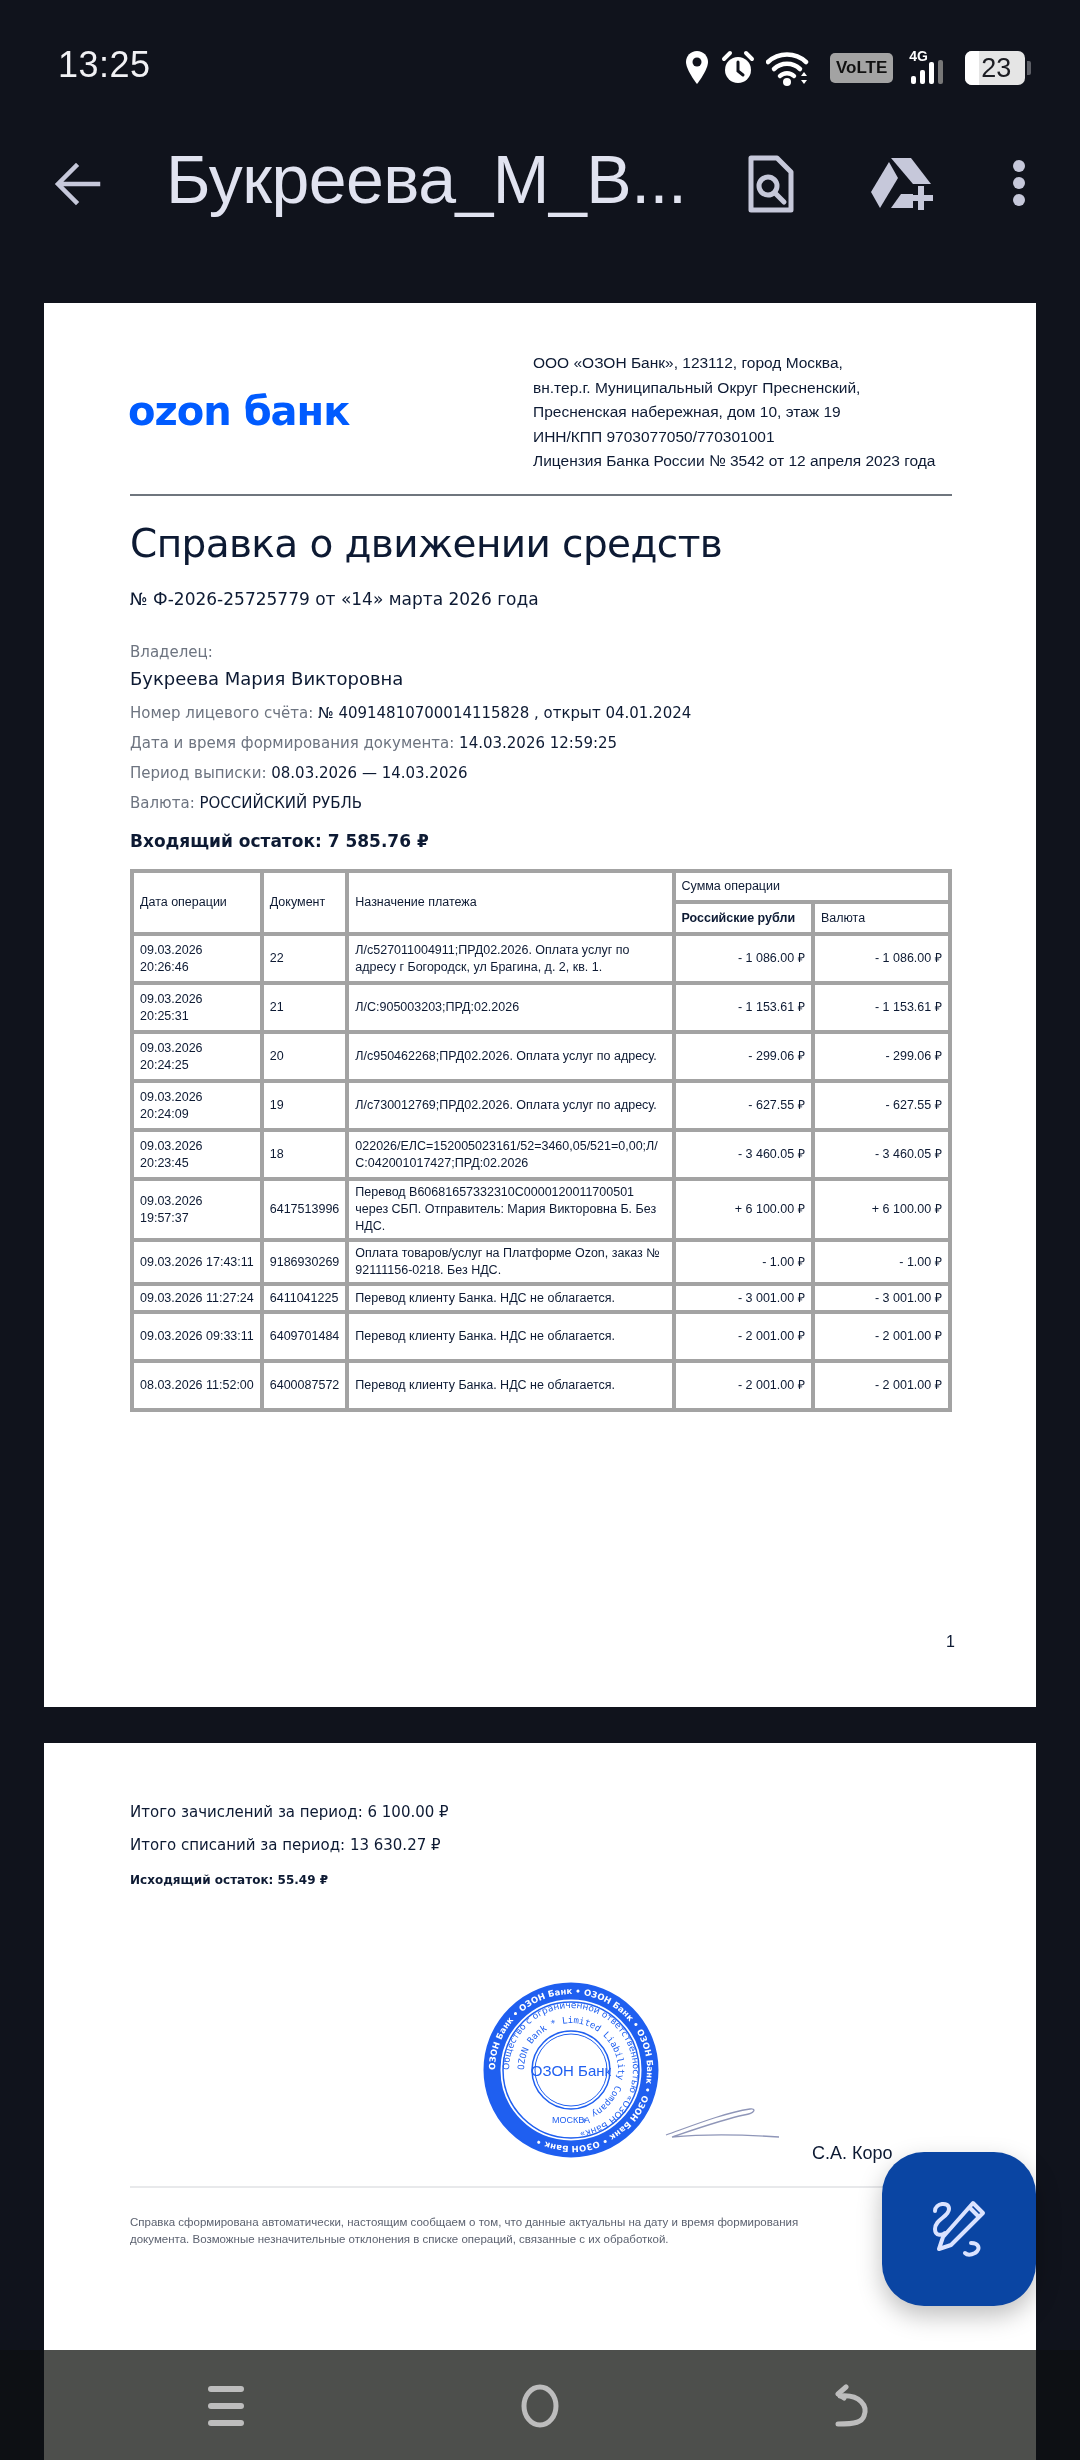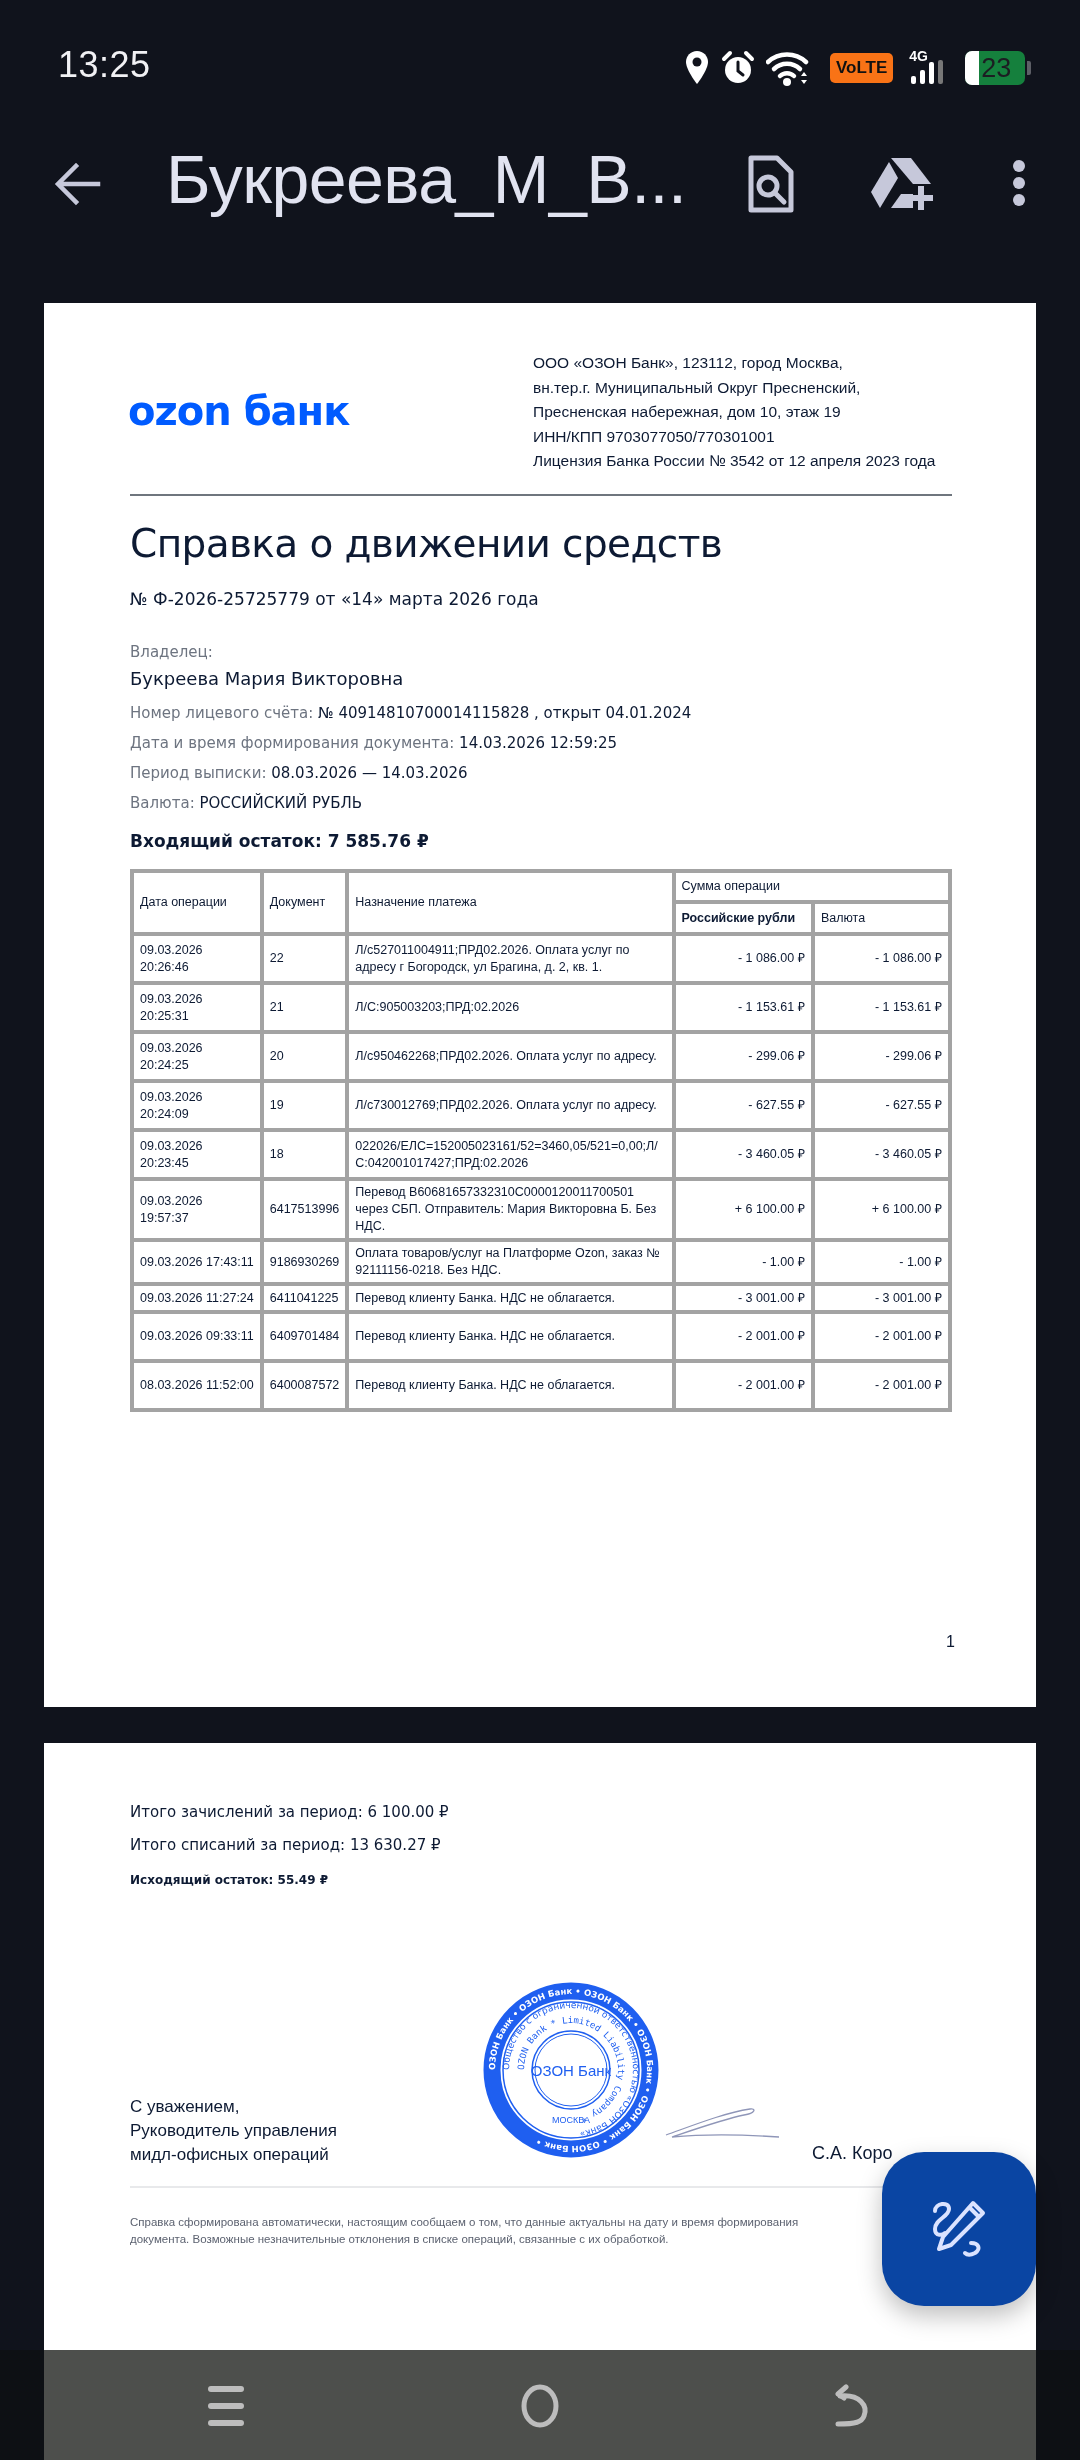--- a/index.html
+++ b/index.html
@@ -4,24 +4,24 @@
 <style>
   * { box-sizing: border-box; margin: 0; padding: 0; }
   html, body { width: 1080px; height: 2460px; overflow: hidden; background: #10131c; }
   body { position: relative; font-family: "DejaVu Sans", "Liberation Sans", sans-serif; }
 
   
   .status-bar { position: absolute; left: 0; top: 0; width: 1080px; height: 130px; }
   .status-time { position: absolute; left: 58px; top: 44px; font-size: 36px; color: #f1f1f4; font-family: "Liberation Sans", sans-serif; letter-spacing: 0.5px; }
   .status-icons { position: absolute; left: 684px; top: 48px; height: 40px; display: flex; align-items: center; gap: 10px; }
   .si { display: inline-flex; align-items: center; justify-content: center; }
-  .volte { background: #f97316; color: #111; font-size: 17px; font-weight: bold; border-radius: 5px; padding: 5px 6px; font-family: "Liberation Sans", sans-serif; margin-left: 10px; }
+  .volte { background: #a3a3a3; color: #111; font-size: 17px; font-weight: bold; border-radius: 5px; padding: 5px 6px; font-family: "Liberation Sans", sans-serif; margin-left: 10px; }
   .net4g { position: relative; width: 36px; height: 36px; margin-left: 6px; }
   .net4g .lbl { position: absolute; left: 0; top: -2px; font-size: 14px; font-weight: bold; color: #fff; font-family: "Liberation Sans", sans-serif; }
-  .battery { position: relative; width: 60px; height: 34px; margin-left: 10px; border-radius: 7px; background: #15803d; overflow: hidden; }
+  .battery { position: relative; width: 60px; height: 34px; margin-left: 10px; border-radius: 7px; background: #e5e5e5; overflow: hidden; }
   .battery .fill { position: absolute; left: 0; top: 0; width: 14px; height: 34px; background: #fff; }
   .battery .num { position: absolute; left: 16px; top: 2px; font-size: 27px; color: #1c1d22; font-family: "Liberation Sans", sans-serif; }
   .battery-tip { width: 4px; height: 14px; background: #5d5f66; border-radius: 0 2px 2px 0; margin-left: -8px; }
 
   
   .toolbar { position: absolute; left: 0; top: 130px; width: 1080px; height: 110px; }
   .back-btn { position: absolute; left: 46px; top: 22px; width: 64px; height: 64px; display: flex; align-items: center; justify-content: center; }
   .doc-title { position: absolute; left: 166px; top: 10px; font-size: 68px; color: #e1e3f0; font-family: "Liberation Sans", sans-serif; white-space: nowrap; letter-spacing: -0.5px; }
   .tb-icon { position: absolute; top: 18px; width: 72px; height: 72px; display: flex; align-items: center; justify-content: center; }
 
@@ -287,25 +287,20 @@
       <text font-size="9" fill="#1f5ff0" font-family="DejaVu Sans Mono, monospace"><textPath href="#ringIn">OZON Bank * Limited Liability Company *</textPath></text>
       <text x="89" y="95" text-anchor="middle" font-size="15" fill="#1f5ff0" font-family="Liberation Sans, sans-serif">ОЗОН Банк</text>
       <text x="89" y="142" text-anchor="middle" font-size="9" fill="#1f5ff0" font-family="Liberation Sans, sans-serif">МОСКВА</text>
     </svg>
   </div>
 
   <svg class="signature" viewBox="0 0 120 40">
     <path d="M2 30 C30 20, 60 8, 86 4 C92 3, 92 8, 80 10 C60 14, 20 28, 8 32 C30 30, 70 29, 115 32" stroke="#8f96b8" stroke-width="1.3" fill="none"></path>
   </svg>
 
-  <div class="regards">
-    <div>С уважением,</div>
-    <div>Руководитель управления</div>
-    <div>мидл-офисных операций</div>
-  </div>
   <div class="signer">С.А. Коро</div>
 
   <div class="hr2"></div>
   <div class="disclaimer">
     <div>Справка сформирована автоматически, настоящим сообщаем о том, что данные актуальны на дату и время формирования</div>
     <div>документа. Возможные незначительные отклонения в списке операций, связанные с их обработкой.</div>
   </div>
 </div>
 
 <div class="fab">

